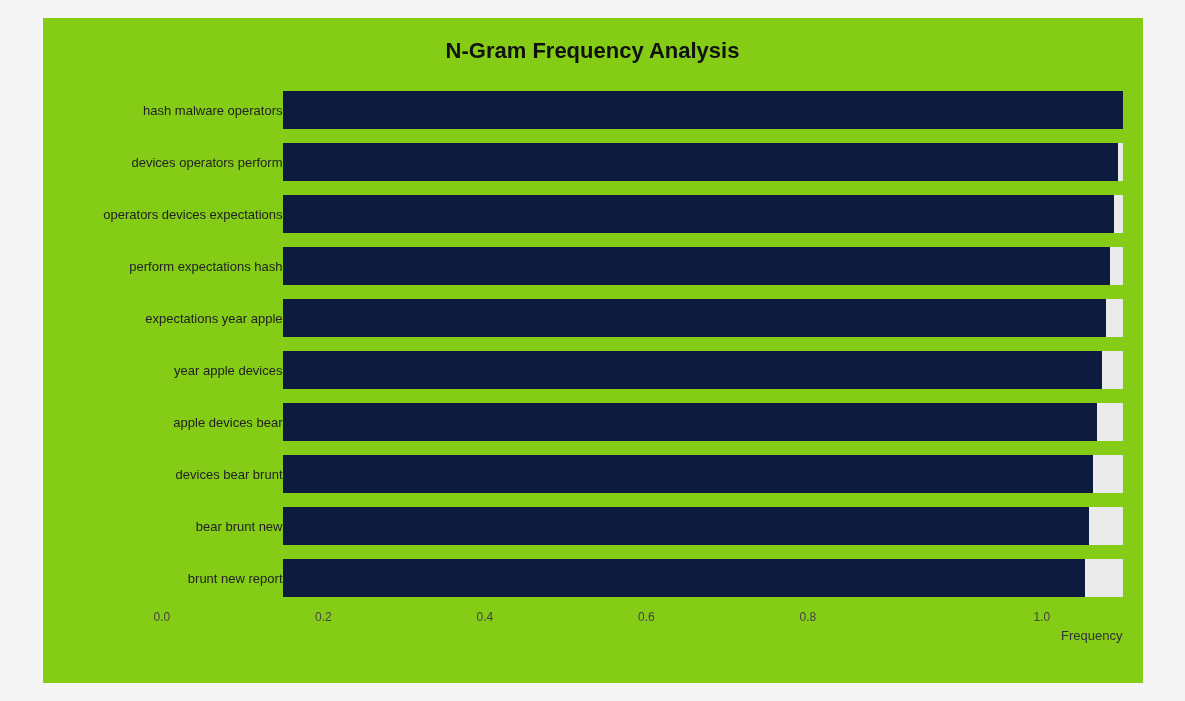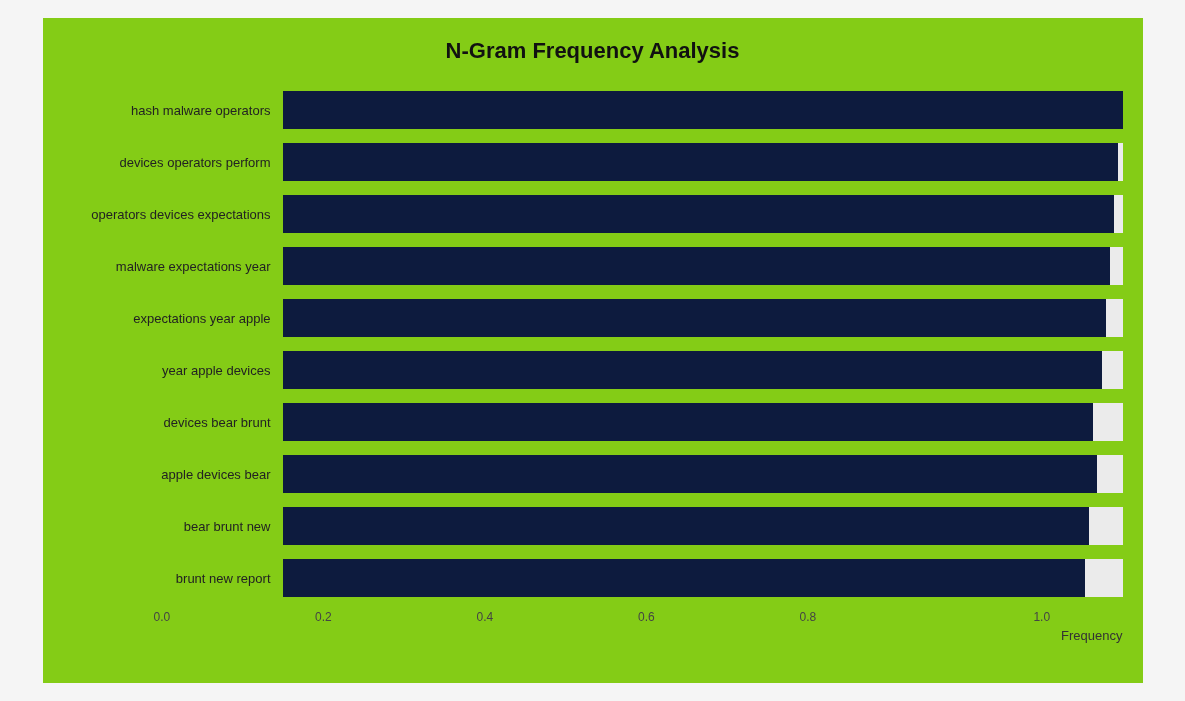--- a/index.html
+++ b/index.html
@@ -30,21 +30,20 @@
       gap: 0px;
     }
     .bar-row {
       display: flex;
       align-items: center;
       height: 52px;
     }
     .bar-label {
       width: 220px;
       text-align: right;
-      padding-right: 12px;
       font-size: 13px;
       color: #222;
       flex-shrink: 0;
     }
     .bar-wrapper {
       flex: 1;
       height: 38px;
       background: #ebebeb;
       position: relative;
     }
@@ -93,47 +92,47 @@
           <div class="bar-fill" style="width: 99.5%;"></div>
         </div>
       </div>
       <div class="bar-row">
         <div class="bar-label">operators devices expectations</div>
         <div class="bar-wrapper">
           <div class="bar-fill" style="width: 99%;"></div>
         </div>
       </div>
       <div class="bar-row">
-        <div class="bar-label">malware expectations year</div>
+        <div class="bar-label">perform expectations hash</div>
         <div class="bar-wrapper">
           <div class="bar-fill" style="width: 98.5%;"></div>
         </div>
       </div>
       <div class="bar-row">
         <div class="bar-label">expectations year apple</div>
         <div class="bar-wrapper">
           <div class="bar-fill" style="width: 98%;"></div>
         </div>
       </div>
       <div class="bar-row">
         <div class="bar-label">year apple devices</div>
         <div class="bar-wrapper">
           <div class="bar-fill" style="width: 97.5%;"></div>
         </div>
       </div>
       <div class="bar-row">
+        <div class="bar-label">apple devices bear</div>
+        <div class="bar-wrapper">
+          <div class="bar-fill" style="width: 97%;"></div>
+        </div>
+      </div>
+      <div class="bar-row">
         <div class="bar-label">devices bear brunt</div>
         <div class="bar-wrapper">
           <div class="bar-fill" style="width: 96.5%;"></div>
-        </div>
-      </div>
-      <div class="bar-row">
-        <div class="bar-label">apple devices bear</div>
-        <div class="bar-wrapper">
-          <div class="bar-fill" style="width: 97%;"></div>
         </div>
       </div>
       <div class="bar-row">
         <div class="bar-label">bear brunt new</div>
         <div class="bar-wrapper">
           <div class="bar-fill" style="width: 96%;"></div>
         </div>
       </div>
       <div class="bar-row">
         <div class="bar-label">brunt new report</div>

